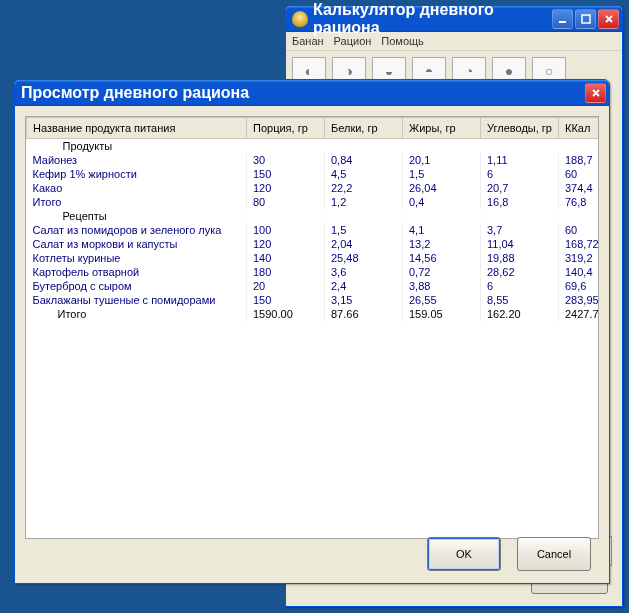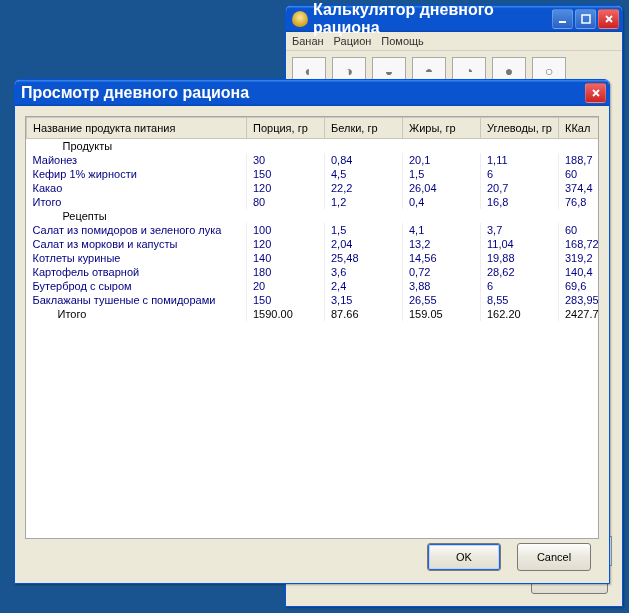--- a/index.html
+++ b/index.html
@@ -84,21 +84,21 @@
     position: absolute;
     left: 10px; right: 10px; top: 530px; height: 30px;
     background:#fff; border:1px solid #7f9db9;
   }
   .show-btn-wrap {
     position: absolute;
     right: 14px; bottom: 12px;
   }
   .btn {
     min-width: 74px;
-    height: 28px;
+    height: 34px;
     padding: 0 14px;
     border: 1px solid #7a7a7a;
     border-radius: 3px;
     background: linear-gradient(to bottom,#fefefe,#eceae0 45%,#e0ddd0);
     font: 11px Tahoma, sans-serif;
     cursor: default;
   }
   .btn:focus, .btn.default {
     outline: none;
     box-shadow: 0 0 0 1px #2a62c8 inset, 0 0 0 2px #b8d6fb inset;

